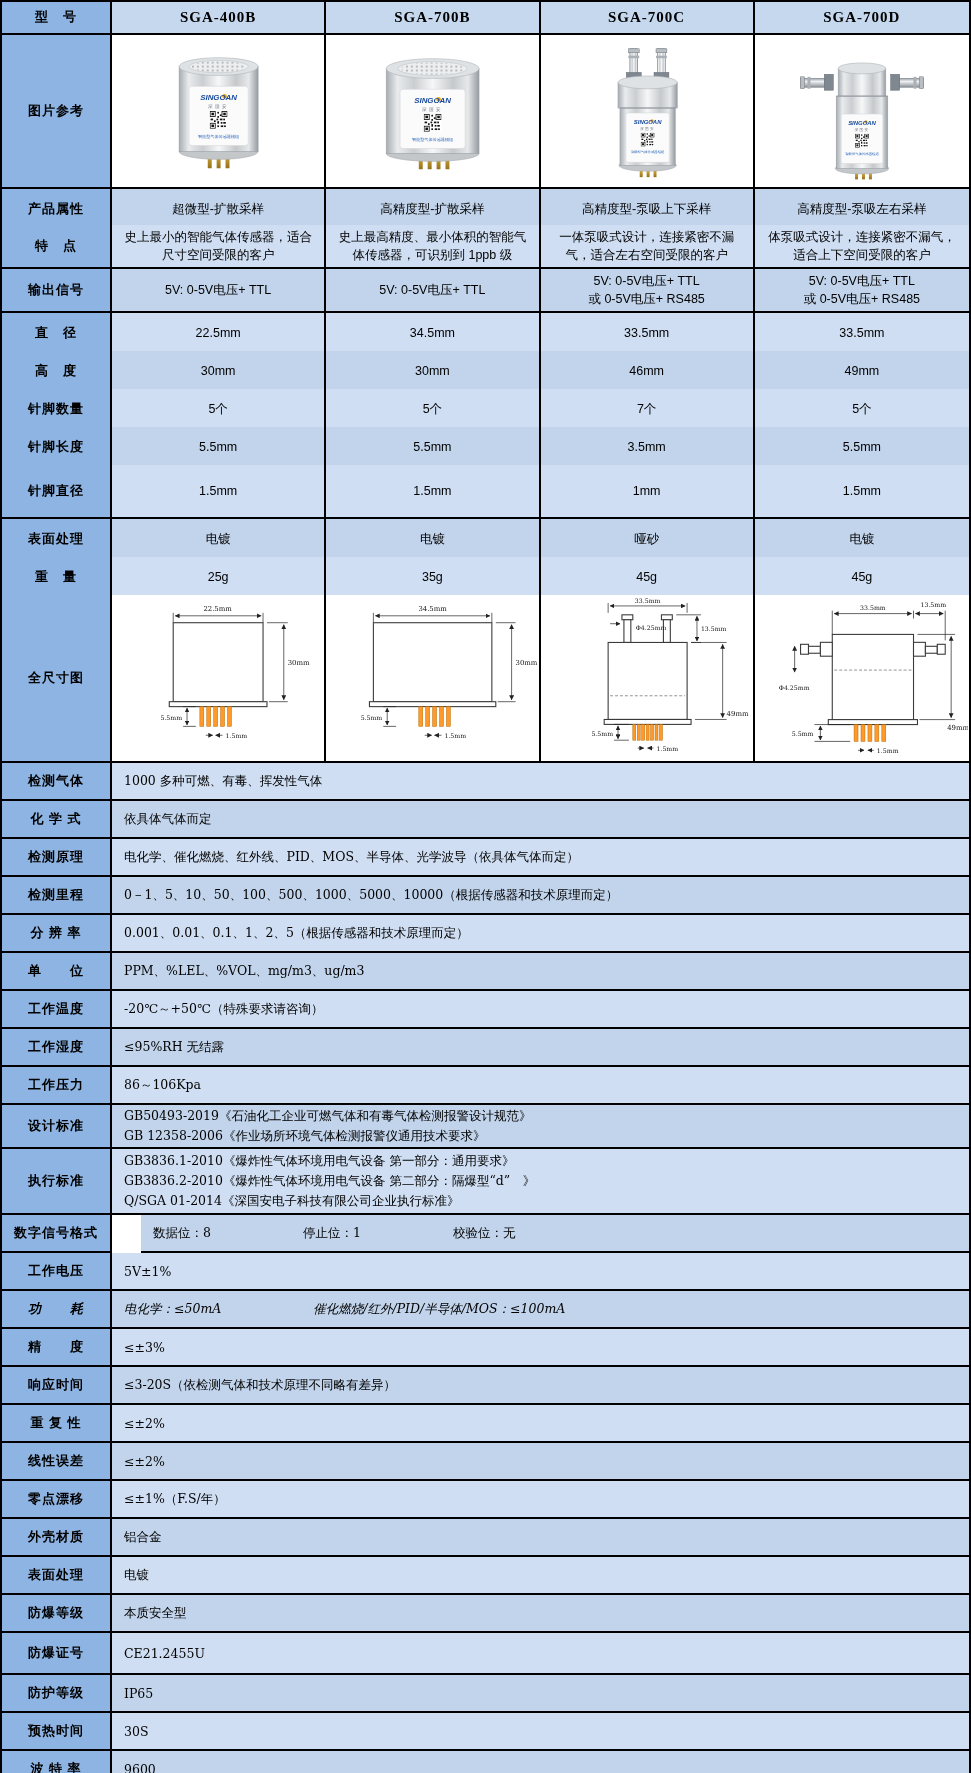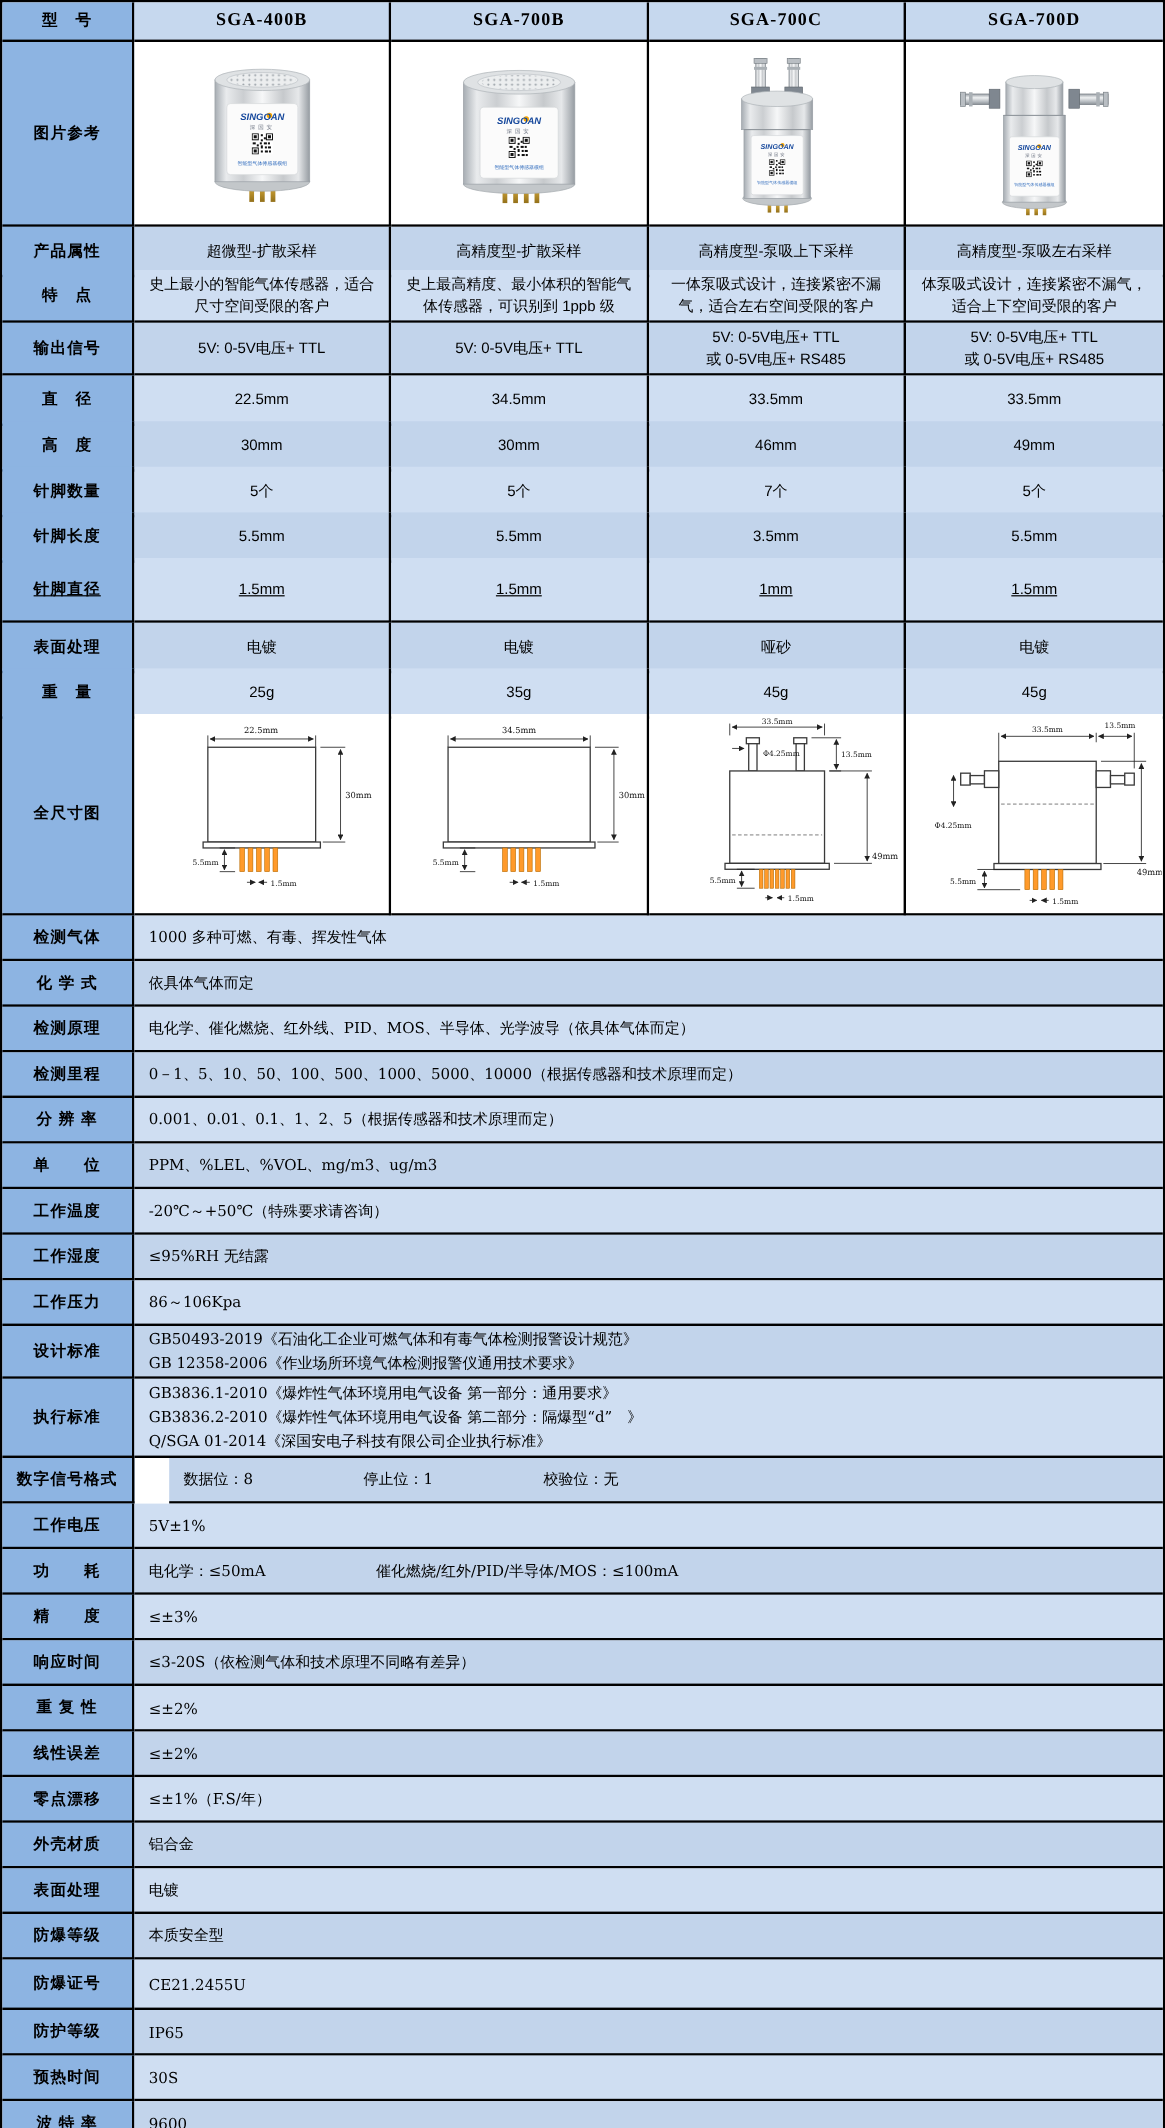--- a/index.html
+++ b/index.html
@@ -269,21 +269,21 @@
         <div class="cell val lt">7个</div>
         <div class="cell val lt">5个</div>
       </div>
       <div class="row" style="height: 38px;">
         <div class="cell label">针脚长度</div>
         <div class="cell val dk">5.5mm</div>
         <div class="cell val dk">5.5mm</div>
         <div class="cell val dk">3.5mm</div>
         <div class="cell val dk">5.5mm</div>
       </div>
-      <div class="row" style="height: 54px; text-decoration: underline;">
+      <div class="row" style="height: 54px;">
         <div class="cell label">针脚直径</div>
         <div class="cell val lt">1.5mm</div>
         <div class="cell val lt">1.5mm</div>
         <div class="cell val lt">1mm</div>
         <div class="cell val lt">1.5mm</div>
       </div>
       <div class="row" style="height: 38px;">
         <div class="cell label">表面处理</div>
         <div class="cell val dk">电镀</div>
         <div class="cell val dk">电镀</div>
@@ -523,21 +523,21 @@
           <span class="part">停止位：1</span>
           <span class="part">校验位：无</span>
         </div>
       </div>
       <div class="row fw" style="height: 38px;">
         <div class="cell label">工作电压</div>
         <div class="cell fval lt">
           <span>5V±1%</span>
         </div>
       </div>
-      <div class="row fw" style="height: 38px;">
+      <div class="row fw" style="height: 38px; font-style: italic;">
         <div class="cell label">功　　耗</div>
         <div class="cell fval dk">
           <span class="part">电化学：≤50mA</span>
           <span class="part">催化燃烧/红外/PID/半导体/MOS：≤100mA</span>
         </div>
       </div>
       <div class="row fw" style="height: 38px;">
         <div class="cell label">精　　度</div>
         <div class="cell fval lt">
           <span>≤±3%</span>

